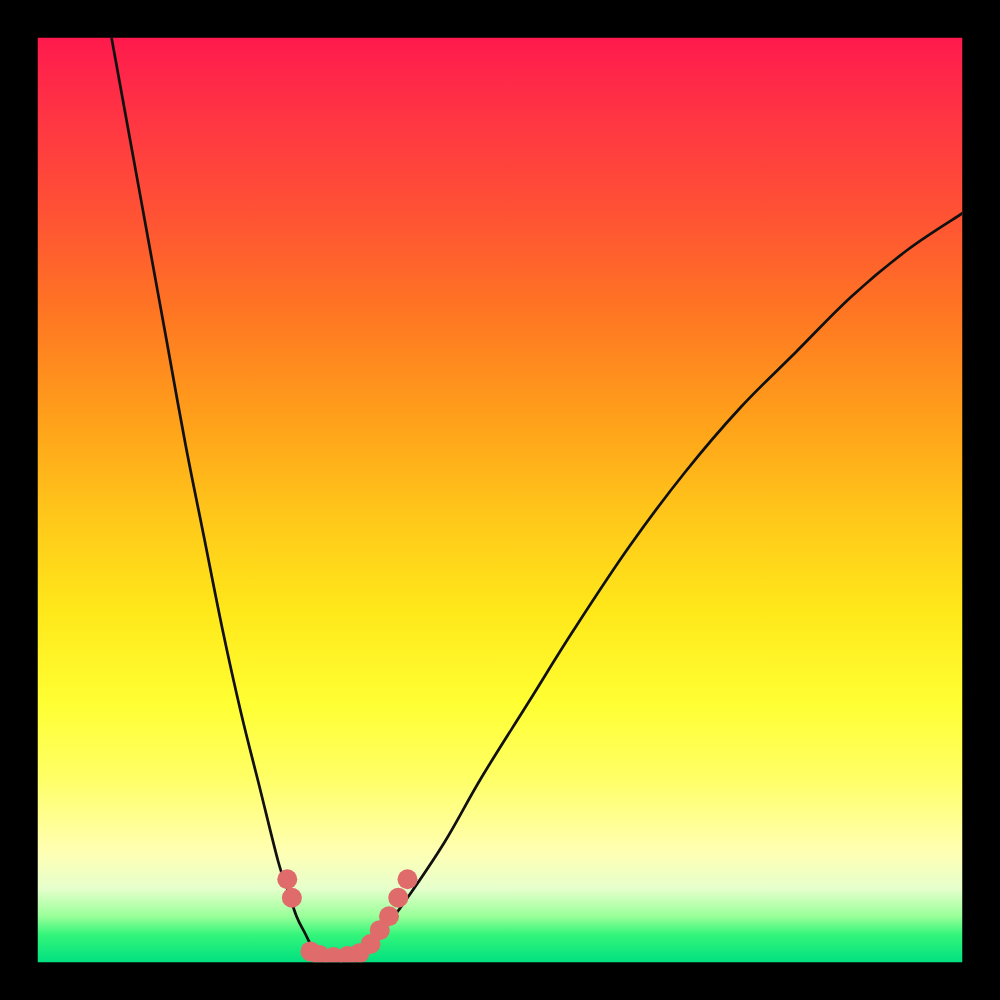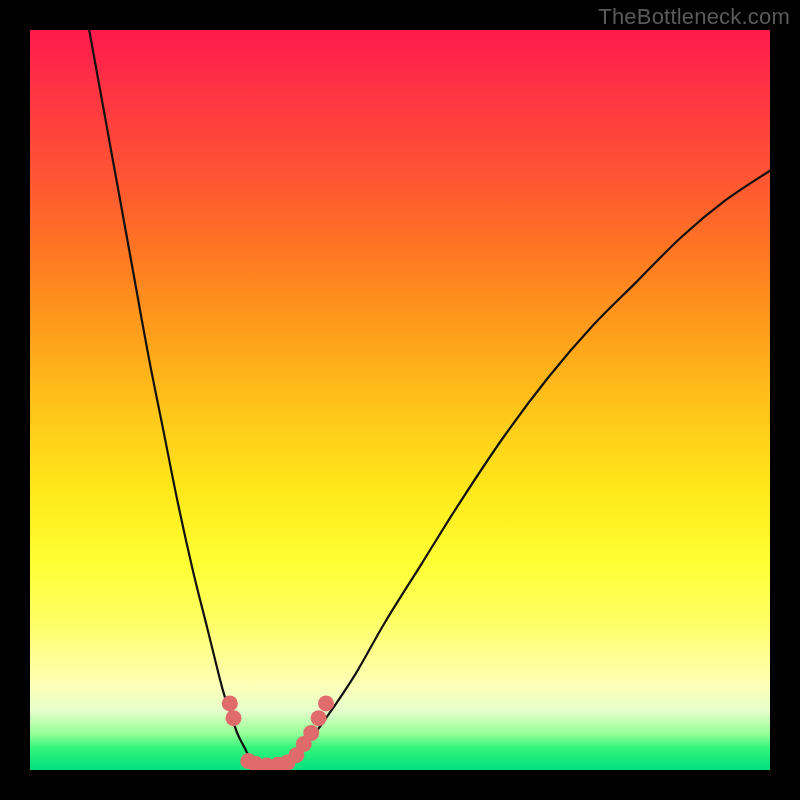--- a/index.html
+++ b/index.html
@@ -85,14 +85,13 @@
           <circle cx="257.52" cy="732.6" r="8" fill="#e06b6b"></circle>
           <circle cx="266.4" cy="725.2" r="8" fill="#e06b6b"></circle>
           <circle cx="273.8" cy="714.1" r="8" fill="#e06b6b"></circle>
           <circle cx="281.2" cy="703" r="8" fill="#e06b6b"></circle>
           <circle cx="288.6" cy="688.2" r="8" fill="#e06b6b"></circle>
           <circle cx="296" cy="673.4" r="8" fill="#e06b6b"></circle>
         </g>
     </svg>
   </div>
 
-  <div class="watermark">TheBottleneck.com</div>
 </div>
 
 </body></html>

